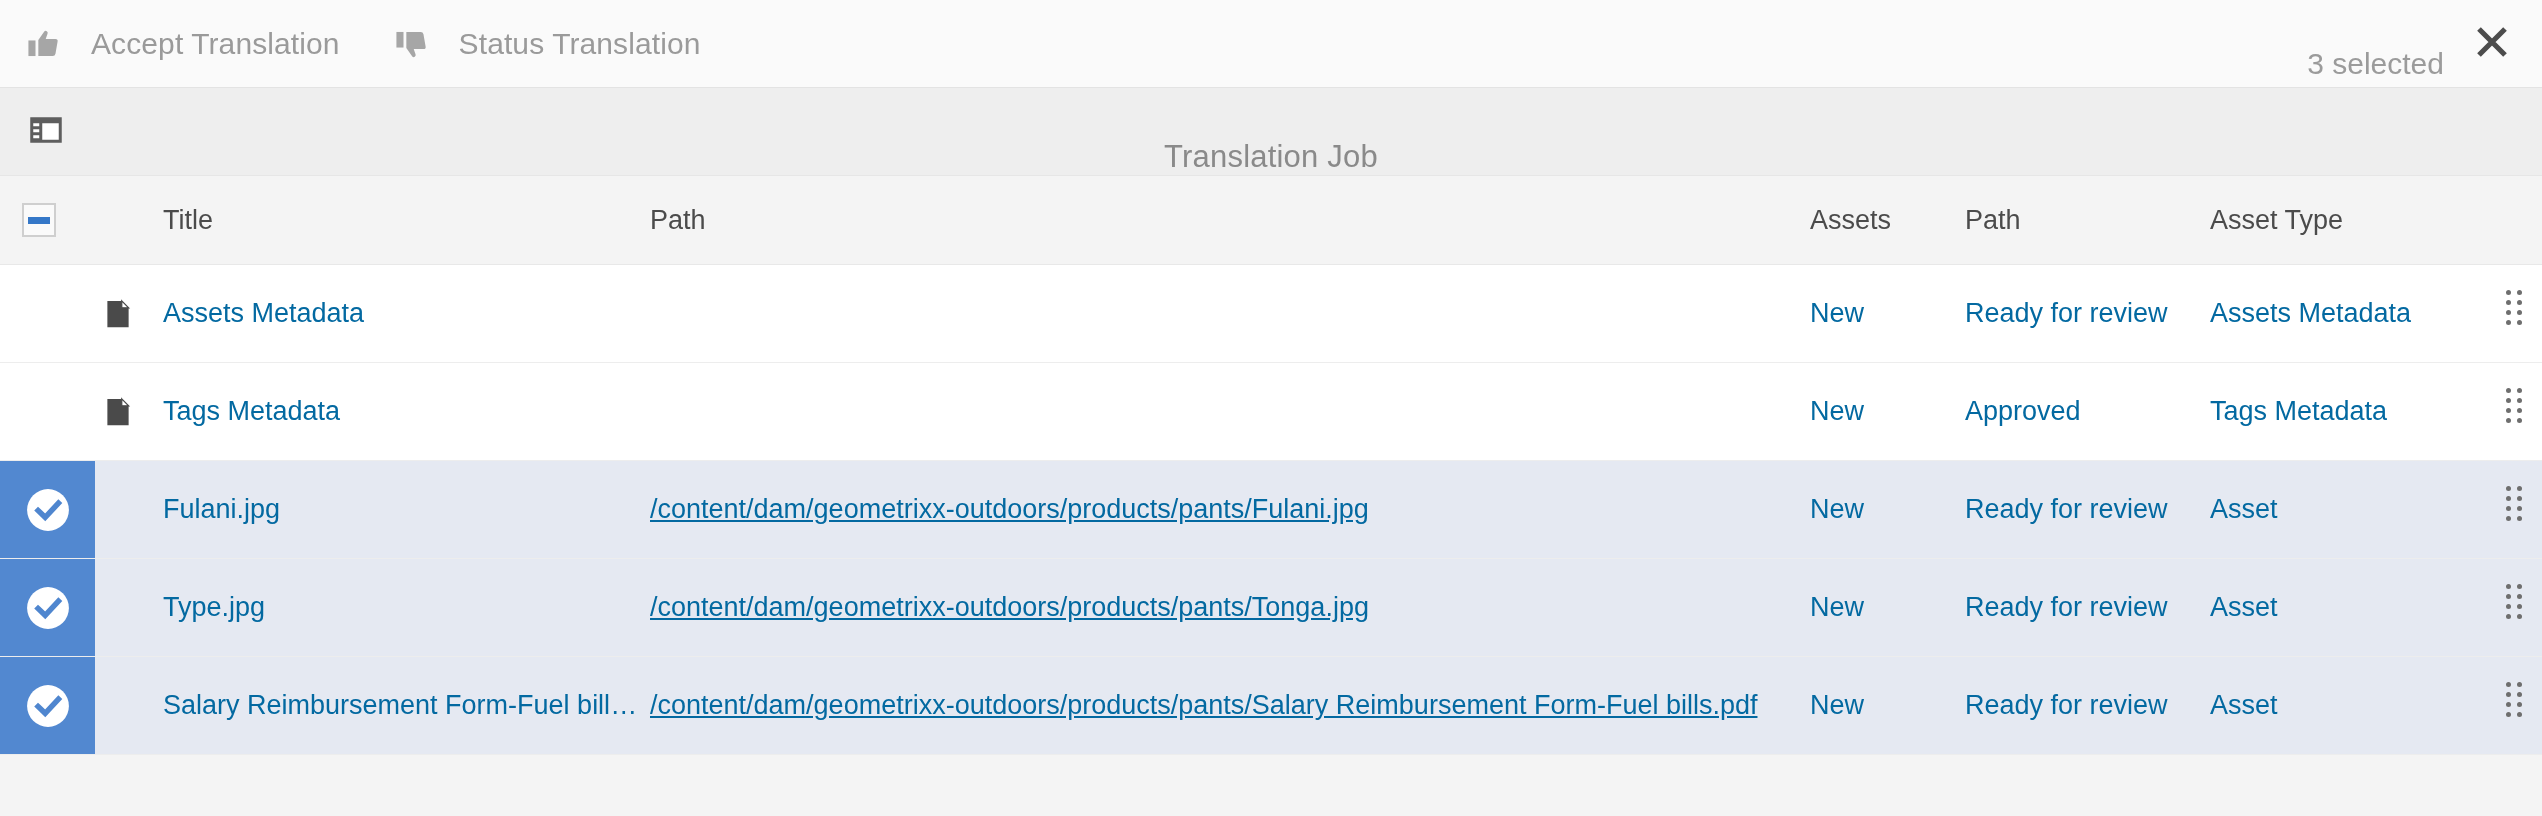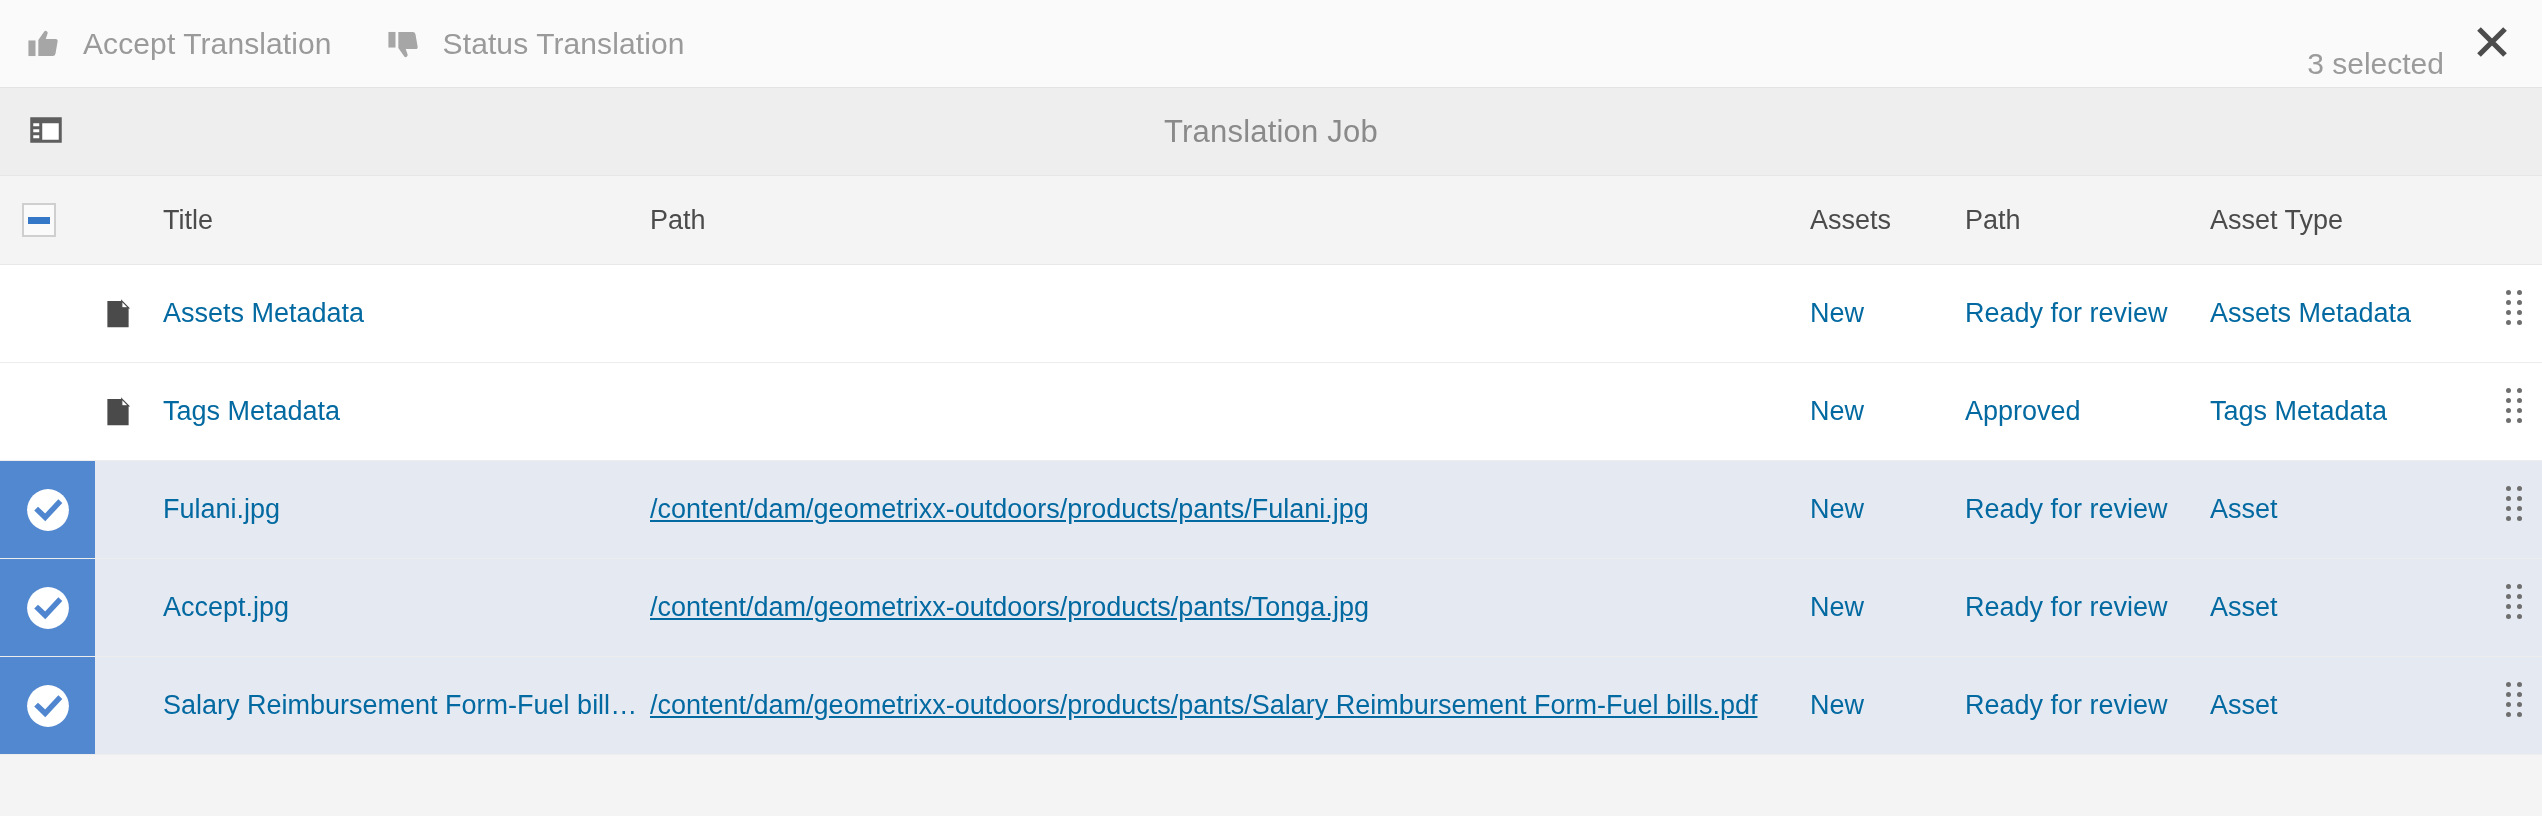--- a/index.html
+++ b/index.html
@@ -21,21 +21,21 @@
     background: #fafafa;
     border-bottom: 1px solid #e3e3e3;
     display: flex;
     align-items: center;
     padding: 0 28px 0 26px;
     box-sizing: border-box;
   }
   .act-btn {
     display: flex;
     align-items: center;
-    gap: 21px;
+    gap: 29px;
     padding: 6px 14px 6px 0;
     margin-right: 40px;
     background: transparent;
     border: 0;
     cursor: default;
     font-family: inherit;
     text-align: right;
   }
   .act-btn .lbl {
     font-size: 30px;
@@ -57,21 +57,21 @@
     display: flex; align-items: center; justify-content: center;
     background: transparent; border: 0; padding: 0; cursor: default;
   }
 
   
   .titleband {
     height: 88px;
     background: #eeeeee;
     border-bottom: 1px solid #e6e6e6;
     display: flex;
-    align-items: center;
+    align-items: flex-end;
     position: relative;
     box-sizing: border-box;
   }
   .rail-toggle {
     position: absolute;
     left: 26px; top: 50%;
     transform: translateY(-50%);
     width: 40px; height: 40px;
     display: flex; align-items: center; justify-content: center;
     background: transparent; border: 0; padding: 0; cursor: default;
@@ -311,21 +311,21 @@
         <td class="cell-grip"><span><span class="grip"><span class="row"><i></i><i></i></span><span class="row"><i></i><i></i></span><span class="row"><i></i><i></i></span><span class="row"><i></i><i></i></span></span></span></td>
       </tr>
       <tr class="selected">
         <td class="cell-check"><span><svg class="chk-on" viewBox="0 0 44 44" width="46" height="46" aria-hidden="true">
               <circle cx="22" cy="22" r="20" fill="#ffffff"></circle>
               <path d="M12.5 22.5 L19.3 29 L32 15.5" fill="none" stroke="#4f86cf" stroke-width="5.2" stroke-linecap="square" stroke-linejoin="miter"></path>
             </svg></span></td>
         <td class="cell-title">
           <div class="title-wrap">
             <span class="doc-icon-slot"></span>
-            <span class="title-label">Accept.jpg</span>
+            <span class="title-label">Type.jpg</span>
           </div>
         </td>
         <td class="cell-path">/content/dam/geometrixx-outdoors/products/pants/Tonga.jpg</td>
         <td class="cell-status">New</td>
         <td class="cell-state">Ready for review</td>
         <td class="cell-atype">Asset</td>
         <td class="cell-grip"><span><span class="grip"><span class="row"><i></i><i></i></span><span class="row"><i></i><i></i></span><span class="row"><i></i><i></i></span><span class="row"><i></i><i></i></span></span></span></td>
       </tr>
       <tr class="selected">
         <td class="cell-check"><span><svg class="chk-on" viewBox="0 0 44 44" width="46" height="46" aria-hidden="true">

